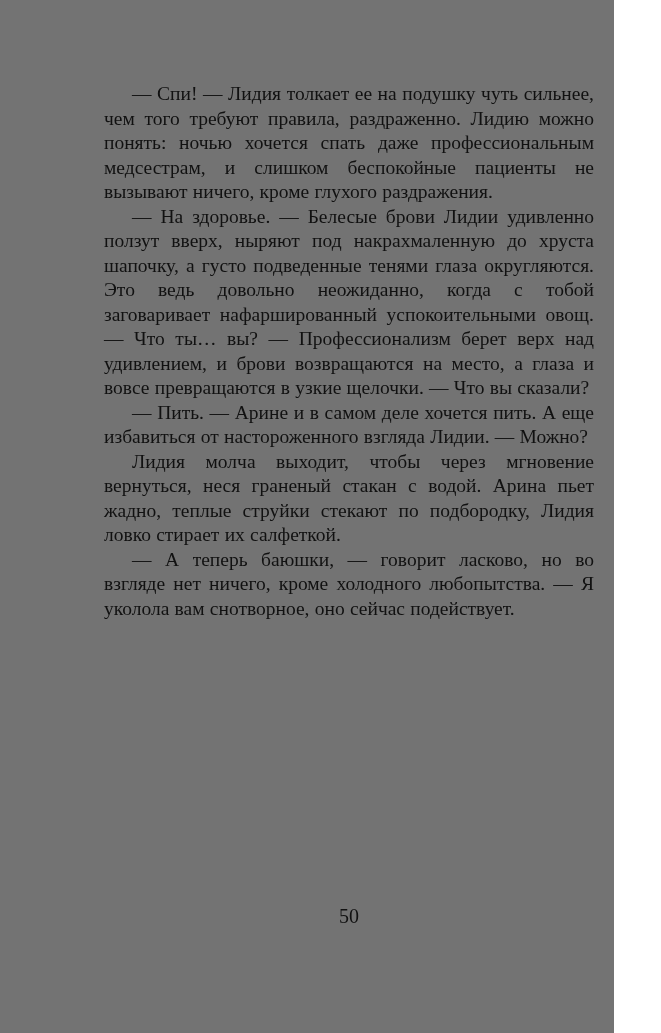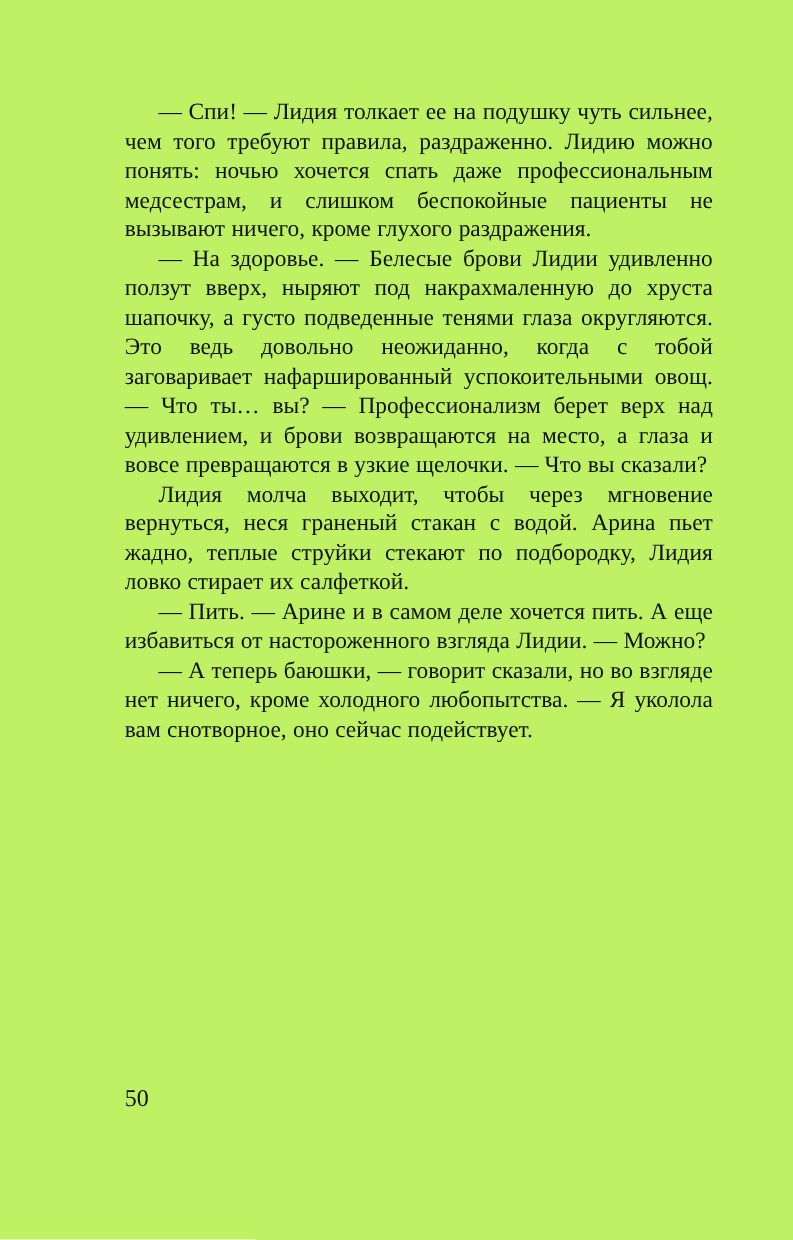--- a/index.html
+++ b/index.html
@@ -2,23 +2,23 @@
 <html lang="ru"><head>
   <meta charset="utf-8">
   <style>
     html, body {
       margin: 0;
       padding: 0;
       background: #ffffff;
     }
     .page {
       position: relative;
-      width: 661px;
+      width: 614px;
       height: 1033px;
-      background: #bef264;
+      background: #737373;
       overflow: hidden;
       font-family: "Liberation Serif", "DejaVu Serif", serif;
       color: #111111;
       text-decoration: underline;
     }
     .text-block {
       position: absolute;
       left: 104px;
       top: 82px;
       width: 490px;
@@ -32,30 +32,30 @@
     }
     .para {
       margin: 0;
       text-indent: 28px;
     }
     .page-number {
       position: absolute;
       left: 104px;
       width: 490px;
       top: 905px;
-      text-align: left;
+      text-align: center;
       font-size: 20px;
       color: #111111;
     }
   </style>
 </head>
 <body>
 
 <div class="page">
   <div class="text-block">
     <p class="para" lang="ru">— Спи! — Лидия толкает ее на подушку чуть сильнее, чем того требуют правила, раздраженно. Лидию можно понять: ночью хочется спать даже профессиональным медсестрам, и слишком беспокойные пациенты не вызывают ничего, кроме глухого раздражения.</p>
     <p class="para" lang="ru">— На здоровье. — Белесые брови Лидии удивленно ползут вверх, ныряют под накрахмаленную до хруста шапочку, а густо подведенные тенями глаза округляются. Это ведь довольно неожиданно, когда с тобой заговаривает нафаршированный успокоительными овощ. — Что ты… вы? — Профессионализм берет верх над удивлением, и брови возвращаются на место, а глаза и вовсе превращаются в узкие щелочки. — Что вы сказали?</p>
+    <p class="para" lang="ru">— Пить. — Арине и в самом деле хочется пить. А еще избавиться от настороженного взгляда Лидии. — Можно?</p>
     <p class="para" lang="ru">Лидия молча выходит, чтобы через мгновение вернуться, неся граненый стакан с водой. Арина пьет жадно, теплые струйки стекают по подбородку, Лидия ловко стирает их салфеткой.</p>
-    <p class="para" lang="ru">— Пить. — Арине и в самом деле хочется пить. А еще избавиться от настороженного взгляда Лидии. — Можно?</p>
-    <p class="para" lang="ru">— А теперь баюшки, — говорит сказали, но во взгляде нет ничего, кроме холодного любопытства. — Я уколола вам снотворное, оно сейчас подействует.</p>
+    <p class="para" lang="ru">— А теперь баюшки, — говорит ласково, но во взгляде нет ничего, кроме холодного любопытства. — Я уколола вам снотворное, оно сейчас подействует.</p>
   </div>
   <div class="page-number">50</div>
 </div>
 
 </body></html>

